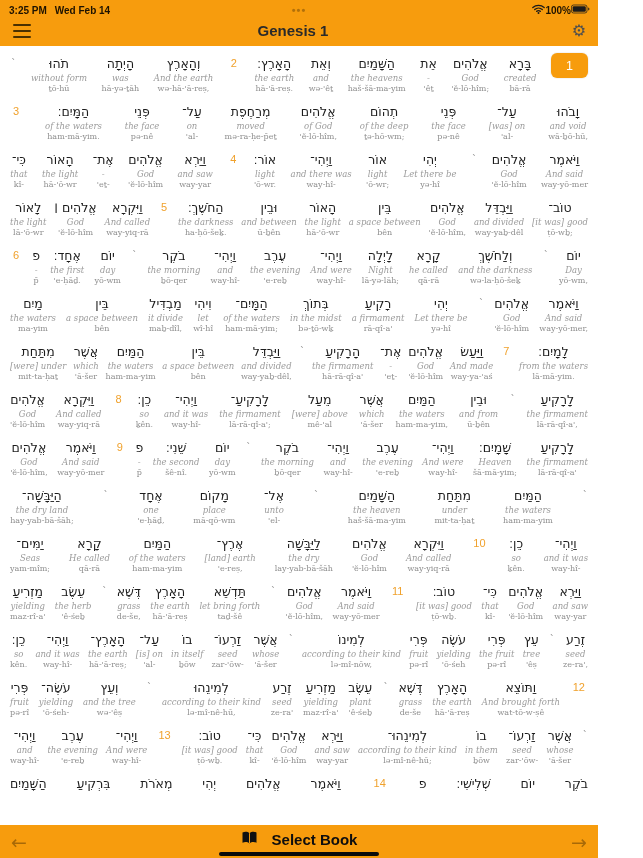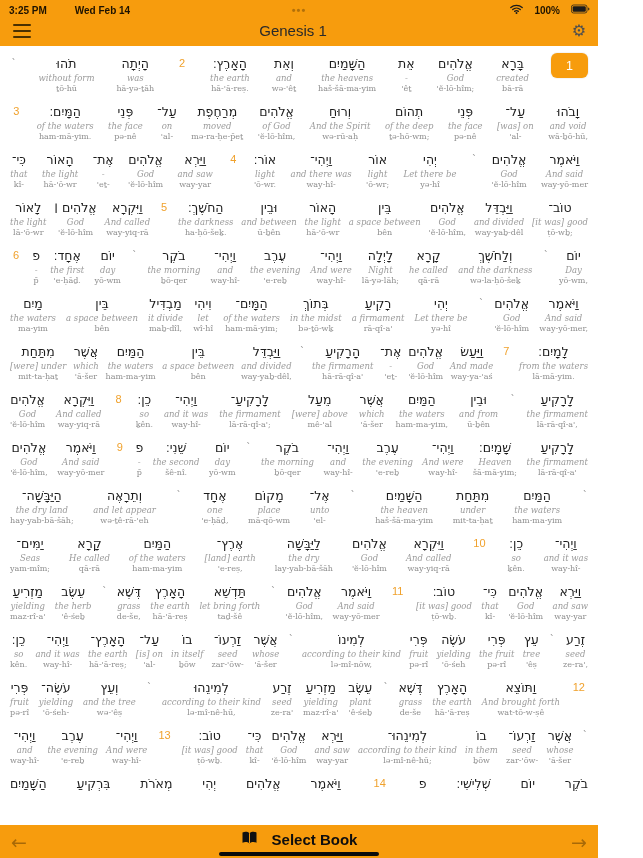--- a/index.html
+++ b/index.html
@@ -7,30 +7,30 @@
   }
   *{margin:0;padding:0;box-sizing:border-box;}
   html,body{width:643px;height:858px;overflow:hidden;background:#fff;
     font-family:"Liberation Sans",sans-serif;}
   .app{position:relative;width:598px;height:858px;}
 
   
   header{position:absolute;top:0;left:0;right:0;height:46px;background:var(--accent);z-index:5;}
   .statusbar{position:relative;height:21px;font-size:10px;font-weight:700;color:#1E1300;}
   .sb-left{position:absolute;left:9px;top:5px;display:flex;gap:8px;}
-  .sb-date{font-weight:600;margin-left:20px;}
+  .sb-date{font-weight:600;}
   .sb-center{position:absolute;left:50%;top:4px;transform:translateX(-50%);
     color:rgba(0,0,0,0.28);font-size:11px;letter-spacing:1px;}
-  .sb-right{position:absolute;right:8px;top:4px;display:flex;align-items:center;gap:11px;}
+  .sb-right{position:absolute;right:8px;top:4px;display:flex;align-items:center;gap:0;}
   .navbar{position:relative;height:25px;}
   .hamburger{position:absolute;left:13px;top:3px;width:18px;height:14px;
     display:flex;flex-direction:column;justify-content:space-between;cursor:pointer;}
   .hamburger span{display:block;height:2.4px;background:#4A3000;border-radius:1px;}
   .nav-title{position:absolute;left:0;right:12px;top:1px;text-align:center;
-    font-size:15px;font-weight:400;color:#2A2A2A;}
+    font-size:15px;font-weight:700;color:#2A2A2A;}
   .gear{position:absolute;right:12px;top:0px;font-size:16px;color:#4F4F4F;cursor:pointer;
     font-family:"DejaVu Sans",sans-serif;}
 
   
   main{position:absolute;top:46px;left:0;right:0;bottom:0;padding:8px 10px 0 10px;}
   .row{display:flex;justify-content:space-between;align-items:flex-start;
     margin-bottom:8px;min-height:40px;}
   .word{text-align:center;flex:0 1 auto;}
   .he{font-family:"DejaVu Sans",sans-serif;font-size:12.5px;line-height:19px;
     color:var(--he);white-space:nowrap;}
@@ -125,20 +125,25 @@
           <div class="en">and</div>
           <div class="tr">wə-'êṯ</div>
         </div>
         <div class="word">
           <div class="he">הָאָרֶץ׃</div>
           <div class="en">the earth</div>
           <div class="tr">hā-'ā-reṣ.</div>
         </div>
         <span class="verse">2</span>
         <div class="word">
+          <div class="he">וְהָאָרֶץ</div>
+          <div class="en">And the earth</div>
+          <div class="tr">wə-hā-'ā-reṣ,</div>
+        </div>
+        <div class="word">
           <div class="he">הָיְתָה</div>
           <div class="en">was</div>
           <div class="tr">hā-yə-ṯāh</div>
         </div>
         <div class="word">
           <div class="he">תֹהוּ</div>
           <div class="en">without form</div>
           <div class="tr">ṯō-hū</div>
         </div>
         <span class="mark">՝</span>
@@ -158,25 +163,20 @@
           <div class="he">פְּנֵי</div>
           <div class="en">the face</div>
           <div class="tr">pə-nê</div>
         </div>
         <div class="word">
           <div class="he">תְהוֹם</div>
           <div class="en">of the deep</div>
           <div class="tr">ṯə-hō-wm;</div>
         </div>
         <div class="word">
-          <div class="he">וְרוּחַ</div>
-          <div class="en">And the Spirit</div>
-          <div class="tr">wə-rū-aḥ</div>
-        </div>
-        <div class="word">
           <div class="he">אֱלֹהִים</div>
           <div class="en">of God</div>
           <div class="tr">'ĕ-lō-hîm,</div>
         </div>
         <div class="word">
           <div class="he">מְרַחֶפֶת</div>
           <div class="en">moved</div>
           <div class="tr">mə-ra-ḥe-p̄eṯ</div>
         </div>
         <div class="word">
@@ -615,25 +615,20 @@
           <div class="he">מָקוֹם</div>
           <div class="en">place</div>
           <div class="tr">mā-qō-wm</div>
         </div>
         <div class="word">
           <div class="he">אֶחָד</div>
           <div class="en">one</div>
           <div class="tr">'e-ḥāḏ,</div>
         </div>
         <span class="mark">՝</span>
-        <div class="word">
-          <div class="he">וְתֵרָאֶה</div>
-          <div class="en">and let appear</div>
-          <div class="tr">wə-ṯê-rā-'eh</div>
-        </div>
         <div class="word">
           <div class="he">הַיַּבָּשָׁה־</div>
           <div class="en">the dry land</div>
           <div class="tr">hay-yab-bā-šāh;</div>
         </div>
       </div>
       <div class="row" dir="rtl">
         <div class="word">
           <div class="he">וַיְהִי־</div>
           <div class="en">and it was</div>

